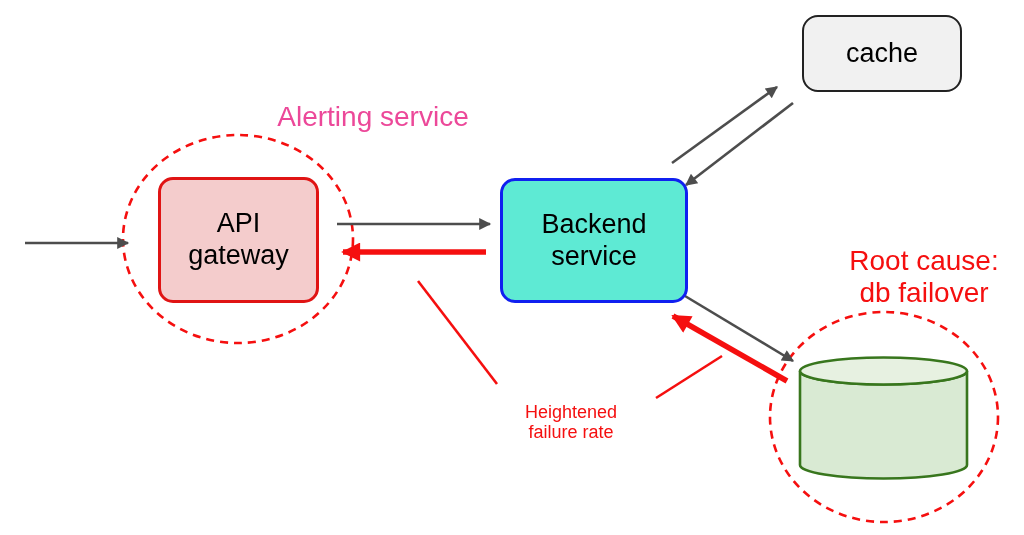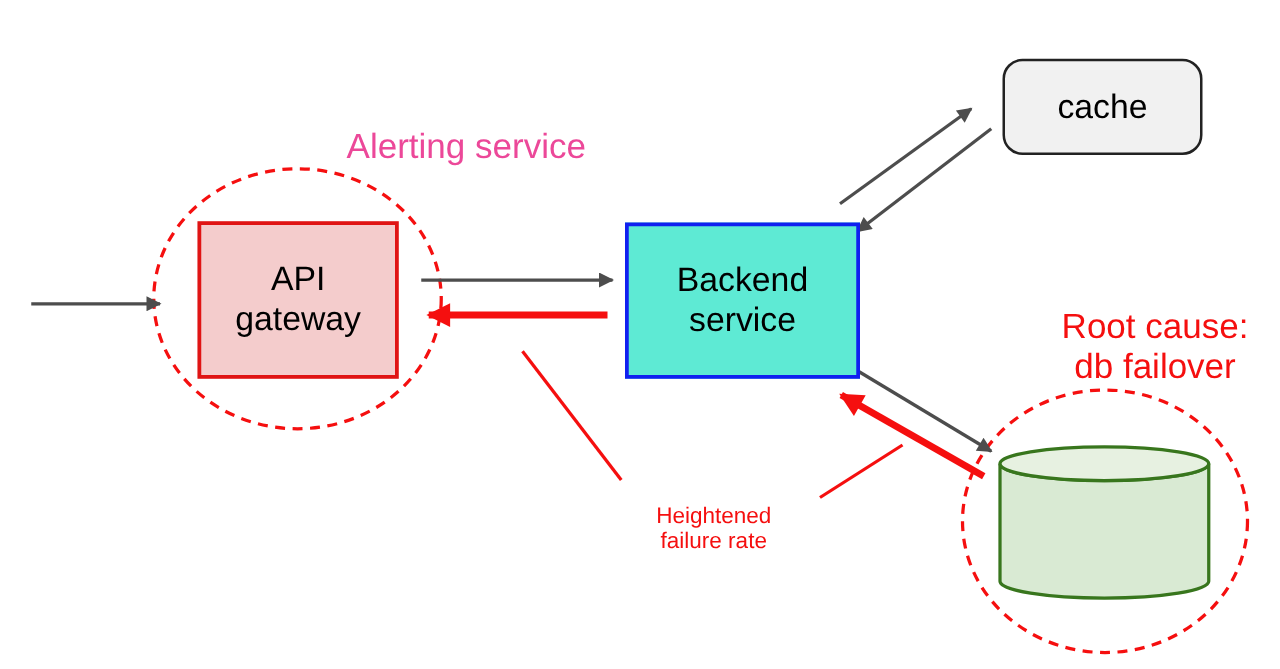--- a/index.html
+++ b/index.html
@@ -13,20 +13,21 @@
   }
   .canvas svg { position: absolute; left: 0; top: 0; }
 
   .node {
     position: absolute;
     display: flex;
     align-items: center;
     justify-content: center;
     box-sizing: border-box;
     text-align: center;
+    border-radius: 15px;
   }
   .label {
     white-space: pre-line;
     text-align: center;
     color: #000000;
     line-height: 1.18;
   }
 
   .node-api {
     left: 158px; top: 177px; width: 161px; height: 126px;
@@ -39,21 +40,20 @@
     background: #5eead4;
     border: 3px solid #1020f0;
     font-size: 27px;
   }
   .node-cache {
     left: 802px; top: 15px; width: 160px; height: 77px;
     background: #f1f1f1;
     border: 2.5px solid #222222;
     border-radius: 16px;
     font-size: 27px;
-    margin-top: 32px;
   }
   .db-label {
     position: absolute;
     left: 800px; top: 412px; width: 167px;
     font-size: 27px;
   }
 
   .free-label {
     position: absolute;
     text-align: center;

